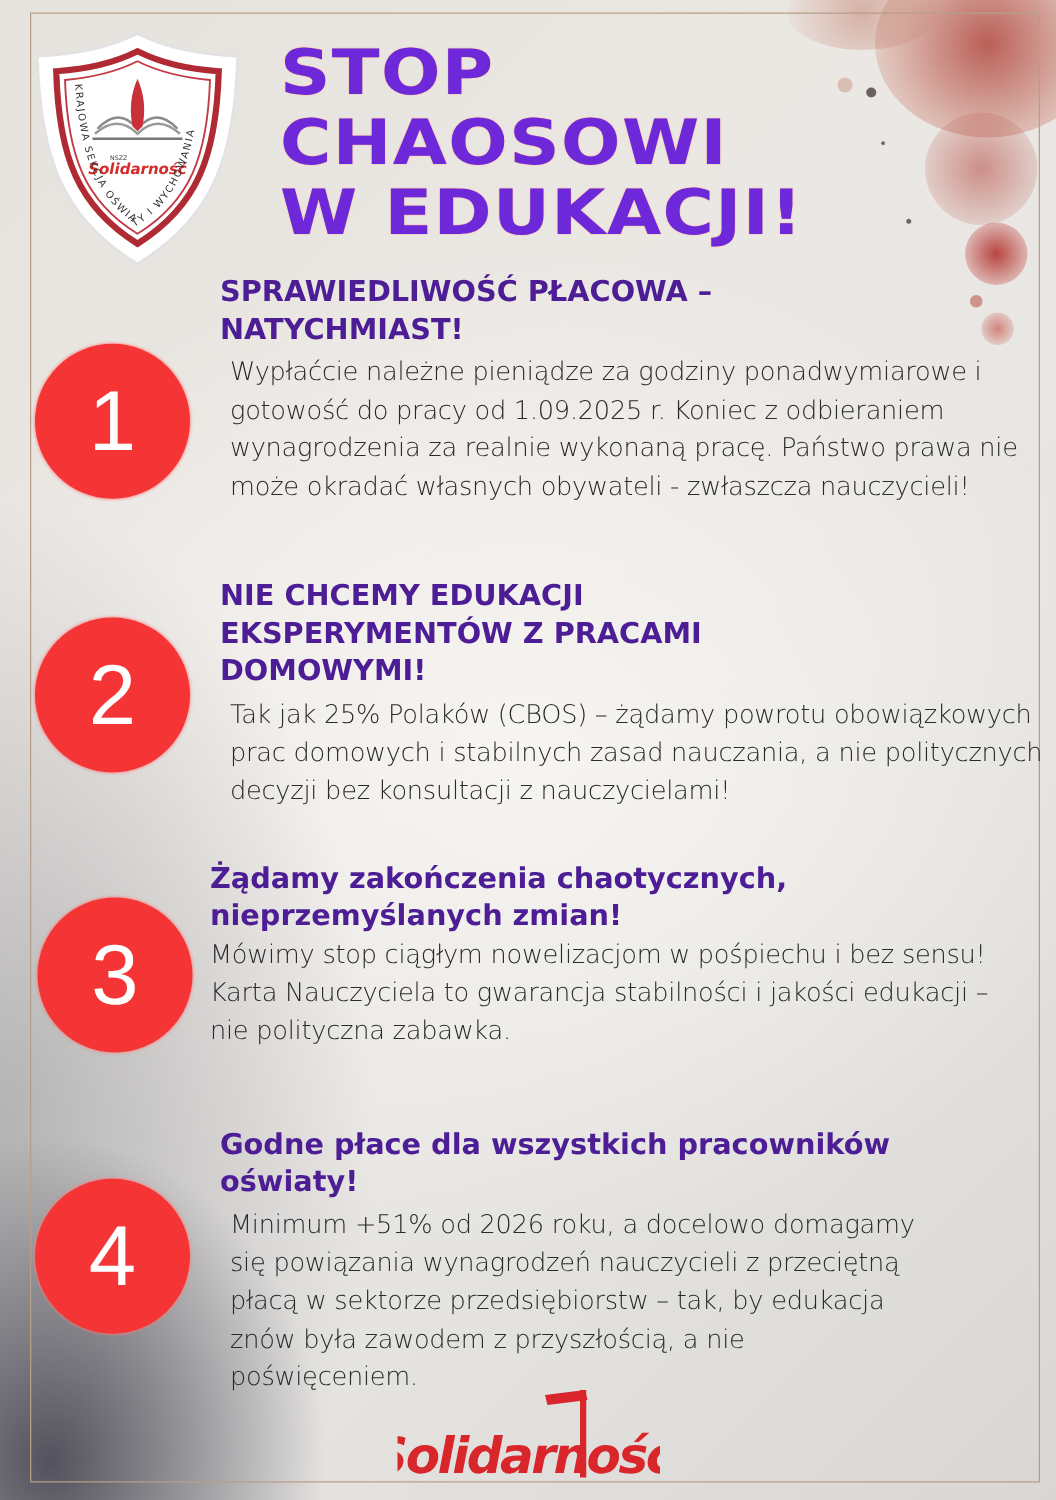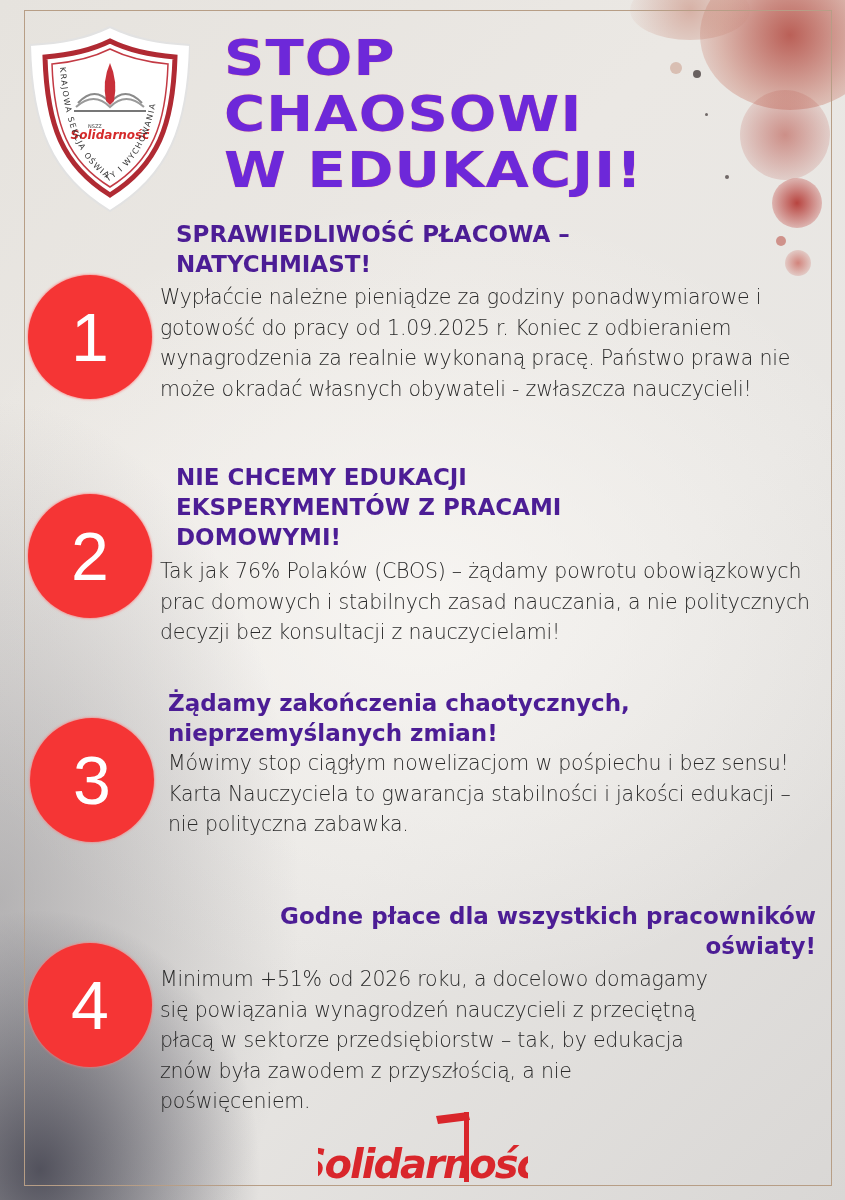--- a/index.html
+++ b/index.html
@@ -39,21 +39,21 @@
     background:#f53535; box-shadow:0 0 2px 1px rgba(255,120,120,0.6);
     color:#fff; font-family:"Liberation Sans", sans-serif; font-size:68px;
     display:flex; align-items:center; justify-content:center;
   }
   .item h2 {
     position:absolute; left:176px; margin:0; width:640px;
     font-family:"DejaVu Sans", sans-serif; font-weight:bold; font-size:23px;
     line-height:30px; color:#4c1d95;
   }
   .item p {
-    position:absolute; left:160px; margin:0; width:650px;
+    position:absolute; left:184px; margin:0; width:650px;
     font-family:"DejaVu Sans", sans-serif; font-size:20.5px; line-height:30.5px;
     color:#2a2a2a; letter-spacing:-0.2px; font-weight:300;
   }
   .footer-logo {
     position:absolute; left:318px; top:1110px; width:210px; height:80px;
   }
 </style>
 </head>
 <body>
 
@@ -105,32 +105,32 @@
 
 <div class="item" style="top:0;">
   <div class="circle" style="top:275px;">1</div>
   <h2 style="top:219px;width:470px;">SPRAWIEDLIWOŚĆ PŁACOWA – NATYCHMIAST!</h2>
   <p style="top:282px;width:640px;">Wypłaćcie należne pieniądze za godziny ponadwymiarowe i gotowość do pracy od 1.09.2025 r. Koniec z odbieraniem wynagrodzenia za realnie wykonaną pracę. Państwo prawa nie może okradać własnych obywateli - zwłaszcza nauczycieli!</p>
 </div>
 
 <div class="item" style="top:0;">
   <div class="circle" style="top:494px;">2</div>
   <h2 style="top:462px;width:480px;">NIE CHCEMY EDUKACJI EKSPERYMENTÓW Z PRACAMI DOMOWYMI!</h2>
-  <p style="top:556px;width:650px;">Tak jak 76% Polaków (CBOS) – żądamy powrotu obowiązkowych prac domowych i stabilnych zasad nauczania, a nie politycznych decyzji bez konsultacji z nauczycielami!</p>
+  <p style="top:556px;width:650px;">Tak jak 25% Polaków (CBOS) – żądamy powrotu obowiązkowych prac domowych i stabilnych zasad nauczania, a nie politycznych decyzji bez konsultacji z nauczycielami!</p>
 </div>
 
 <div class="item" style="top:0;">
   <div class="circle" style="top:718px;left:30px;">3</div>
   <h2 style="top:688px;left:168px;width:560px;">Żądamy zakończenia chaotycznych, nieprzemyślanych zmian!</h2>
   <p style="top:748px;left:168px;width:640px;">Mówimy stop ciągłym nowelizacjom w pośpiechu i bez sensu! Karta Nauczyciela to gwarancja stabilności i jakości edukacji – nie polityczna zabawka.</p>
 </div>
 
 <div class="item" style="top:0;">
   <div class="circle" style="top:943px;">4</div>
-  <h2 style="top:901px;width:640px;text-align:right;">Godne płace dla wszystkich pracowników oświaty!</h2>
+  <h2 style="top:901px;width:640px;">Godne płace dla wszystkich pracowników oświaty!</h2>
   <p style="top:964px;width:560px;">Minimum +51% od 2026 roku, a docelowo domagamy się powiązania wynagrodzeń nauczycieli z przeciętną płacą w sektorze przedsiębiorstw – tak, by edukacja znów była zawodem z przyszłością, a nie poświęceniem.</p>
 </div>
 
 <div class="footer-logo">
   <svg width="210" height="80" viewBox="0 0 210 80">
     <path d="M118 6 L150 2 L152 10 L120 14 Z" fill="#d9262b"></path>
     <rect x="146" y="2" width="5" height="70" fill="#d9262b"></rect>
     <text x="100" y="68" text-anchor="middle" font-family="DejaVu Sans, sans-serif" font-weight="bold" font-style="italic" font-size="40" fill="#d9262b" letter-spacing="-2">Solidarność</text>
   </svg>
 </div>

